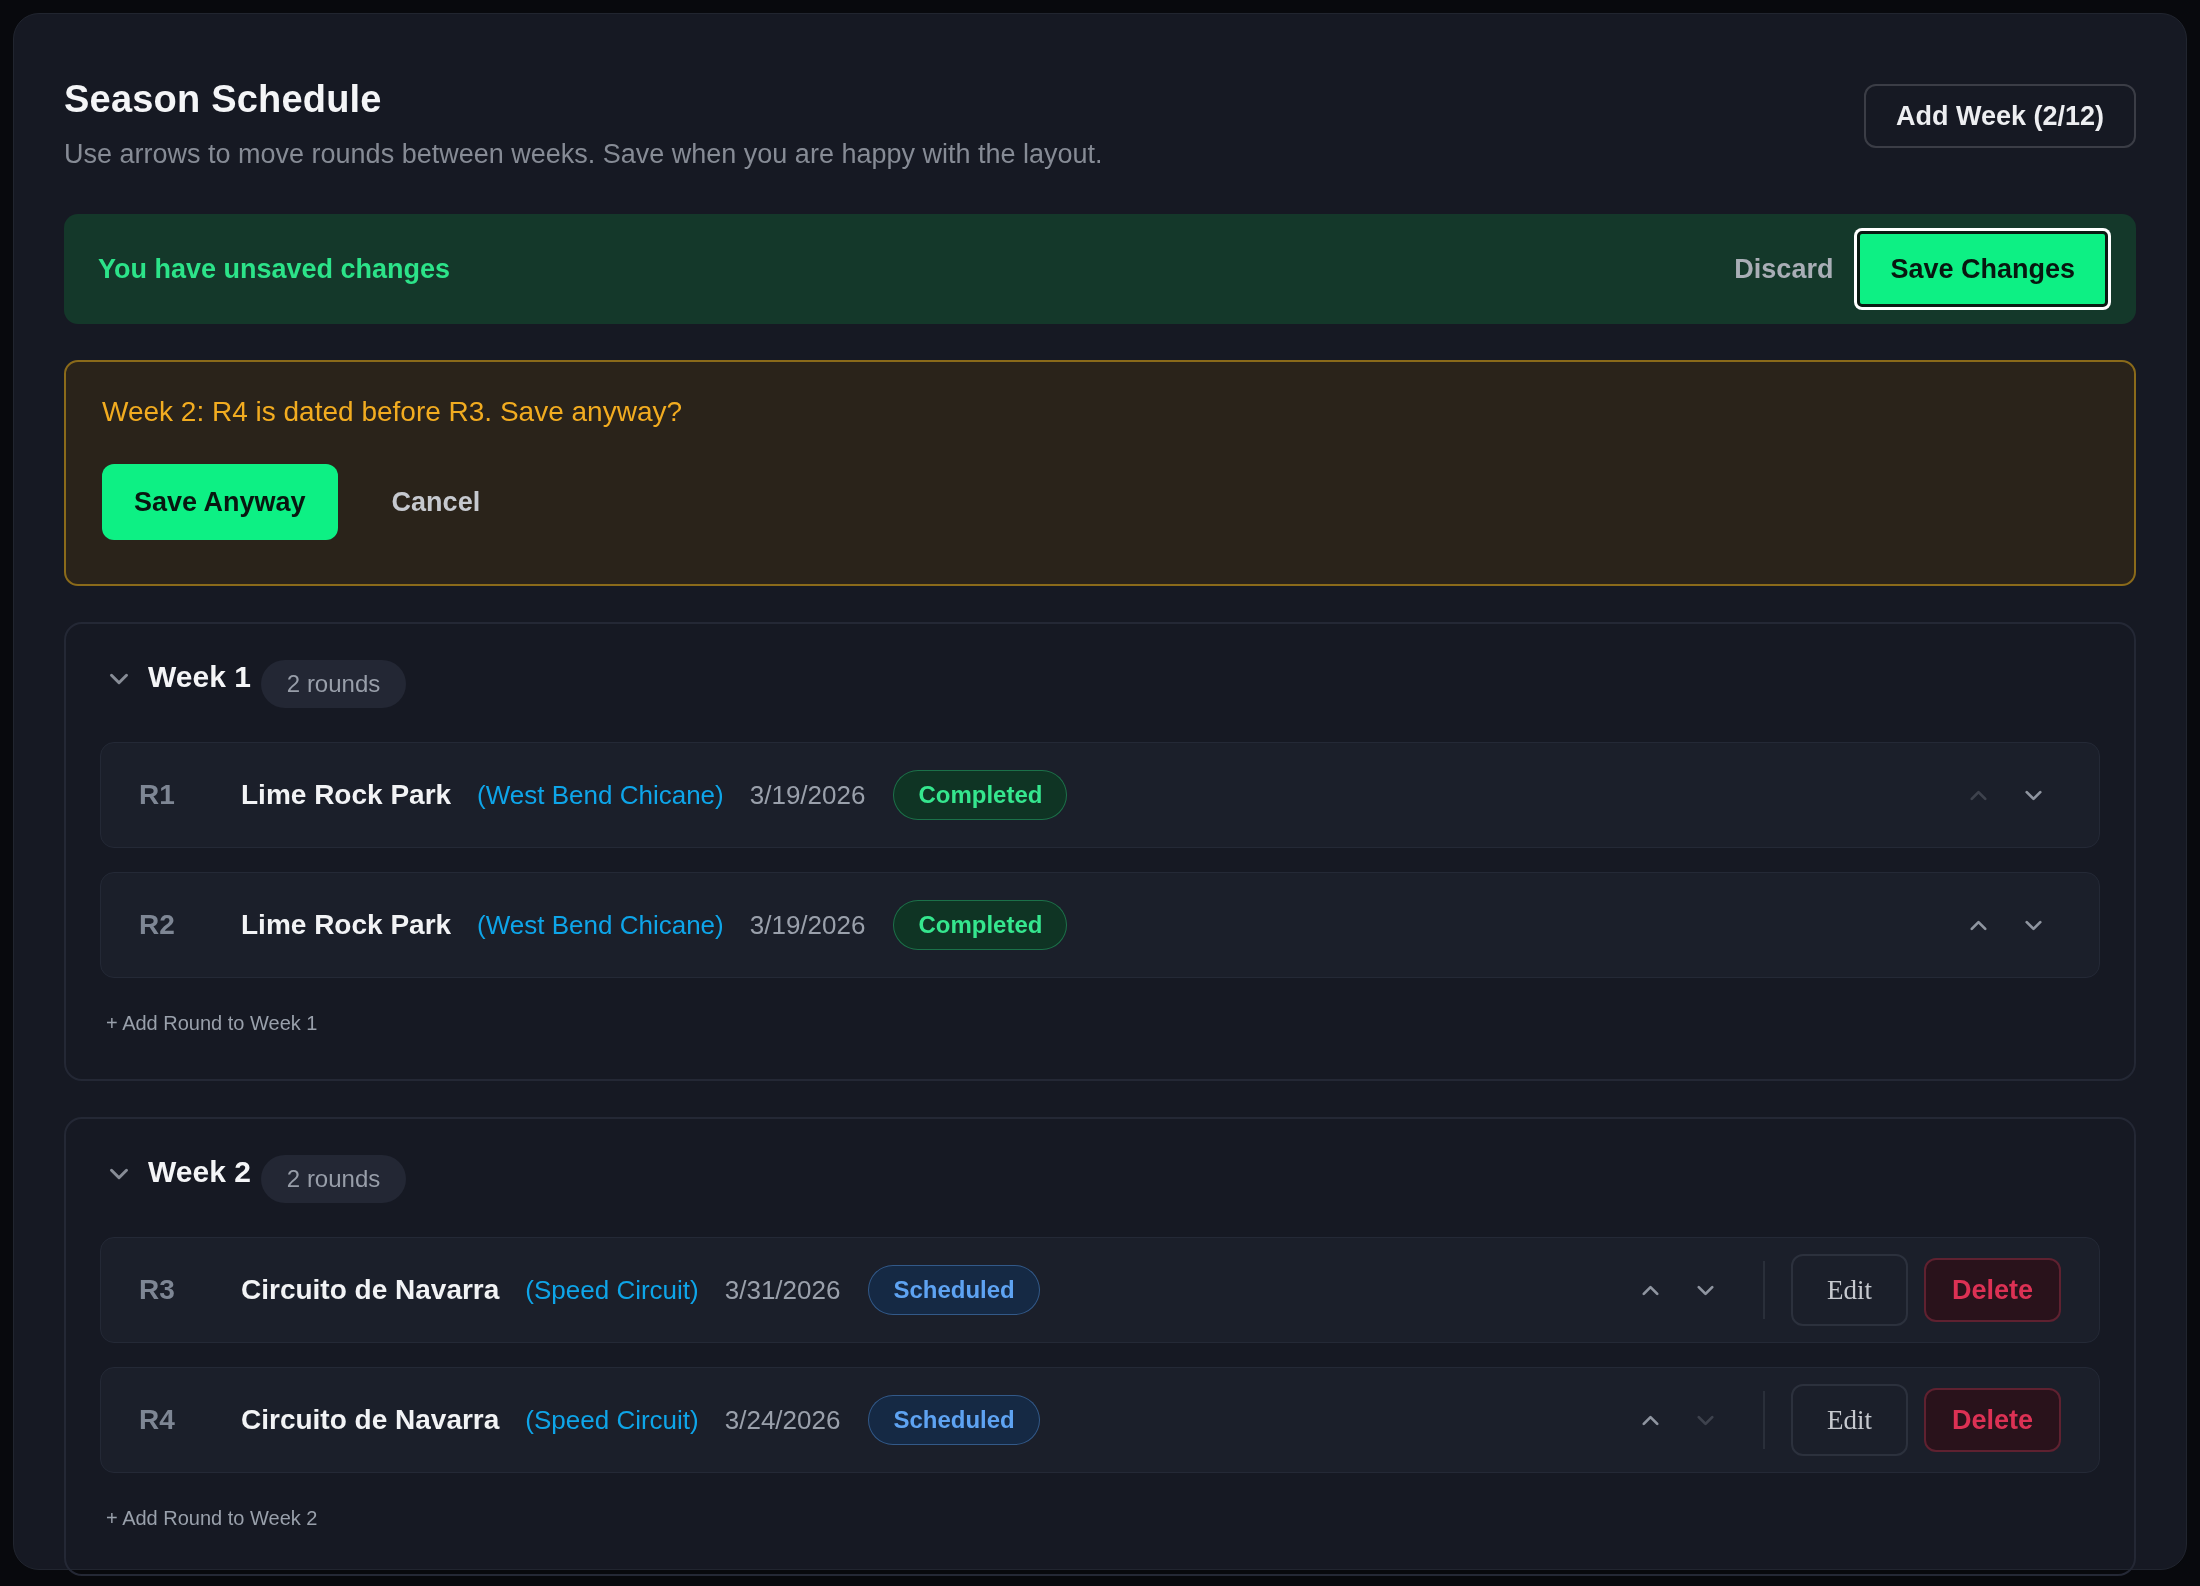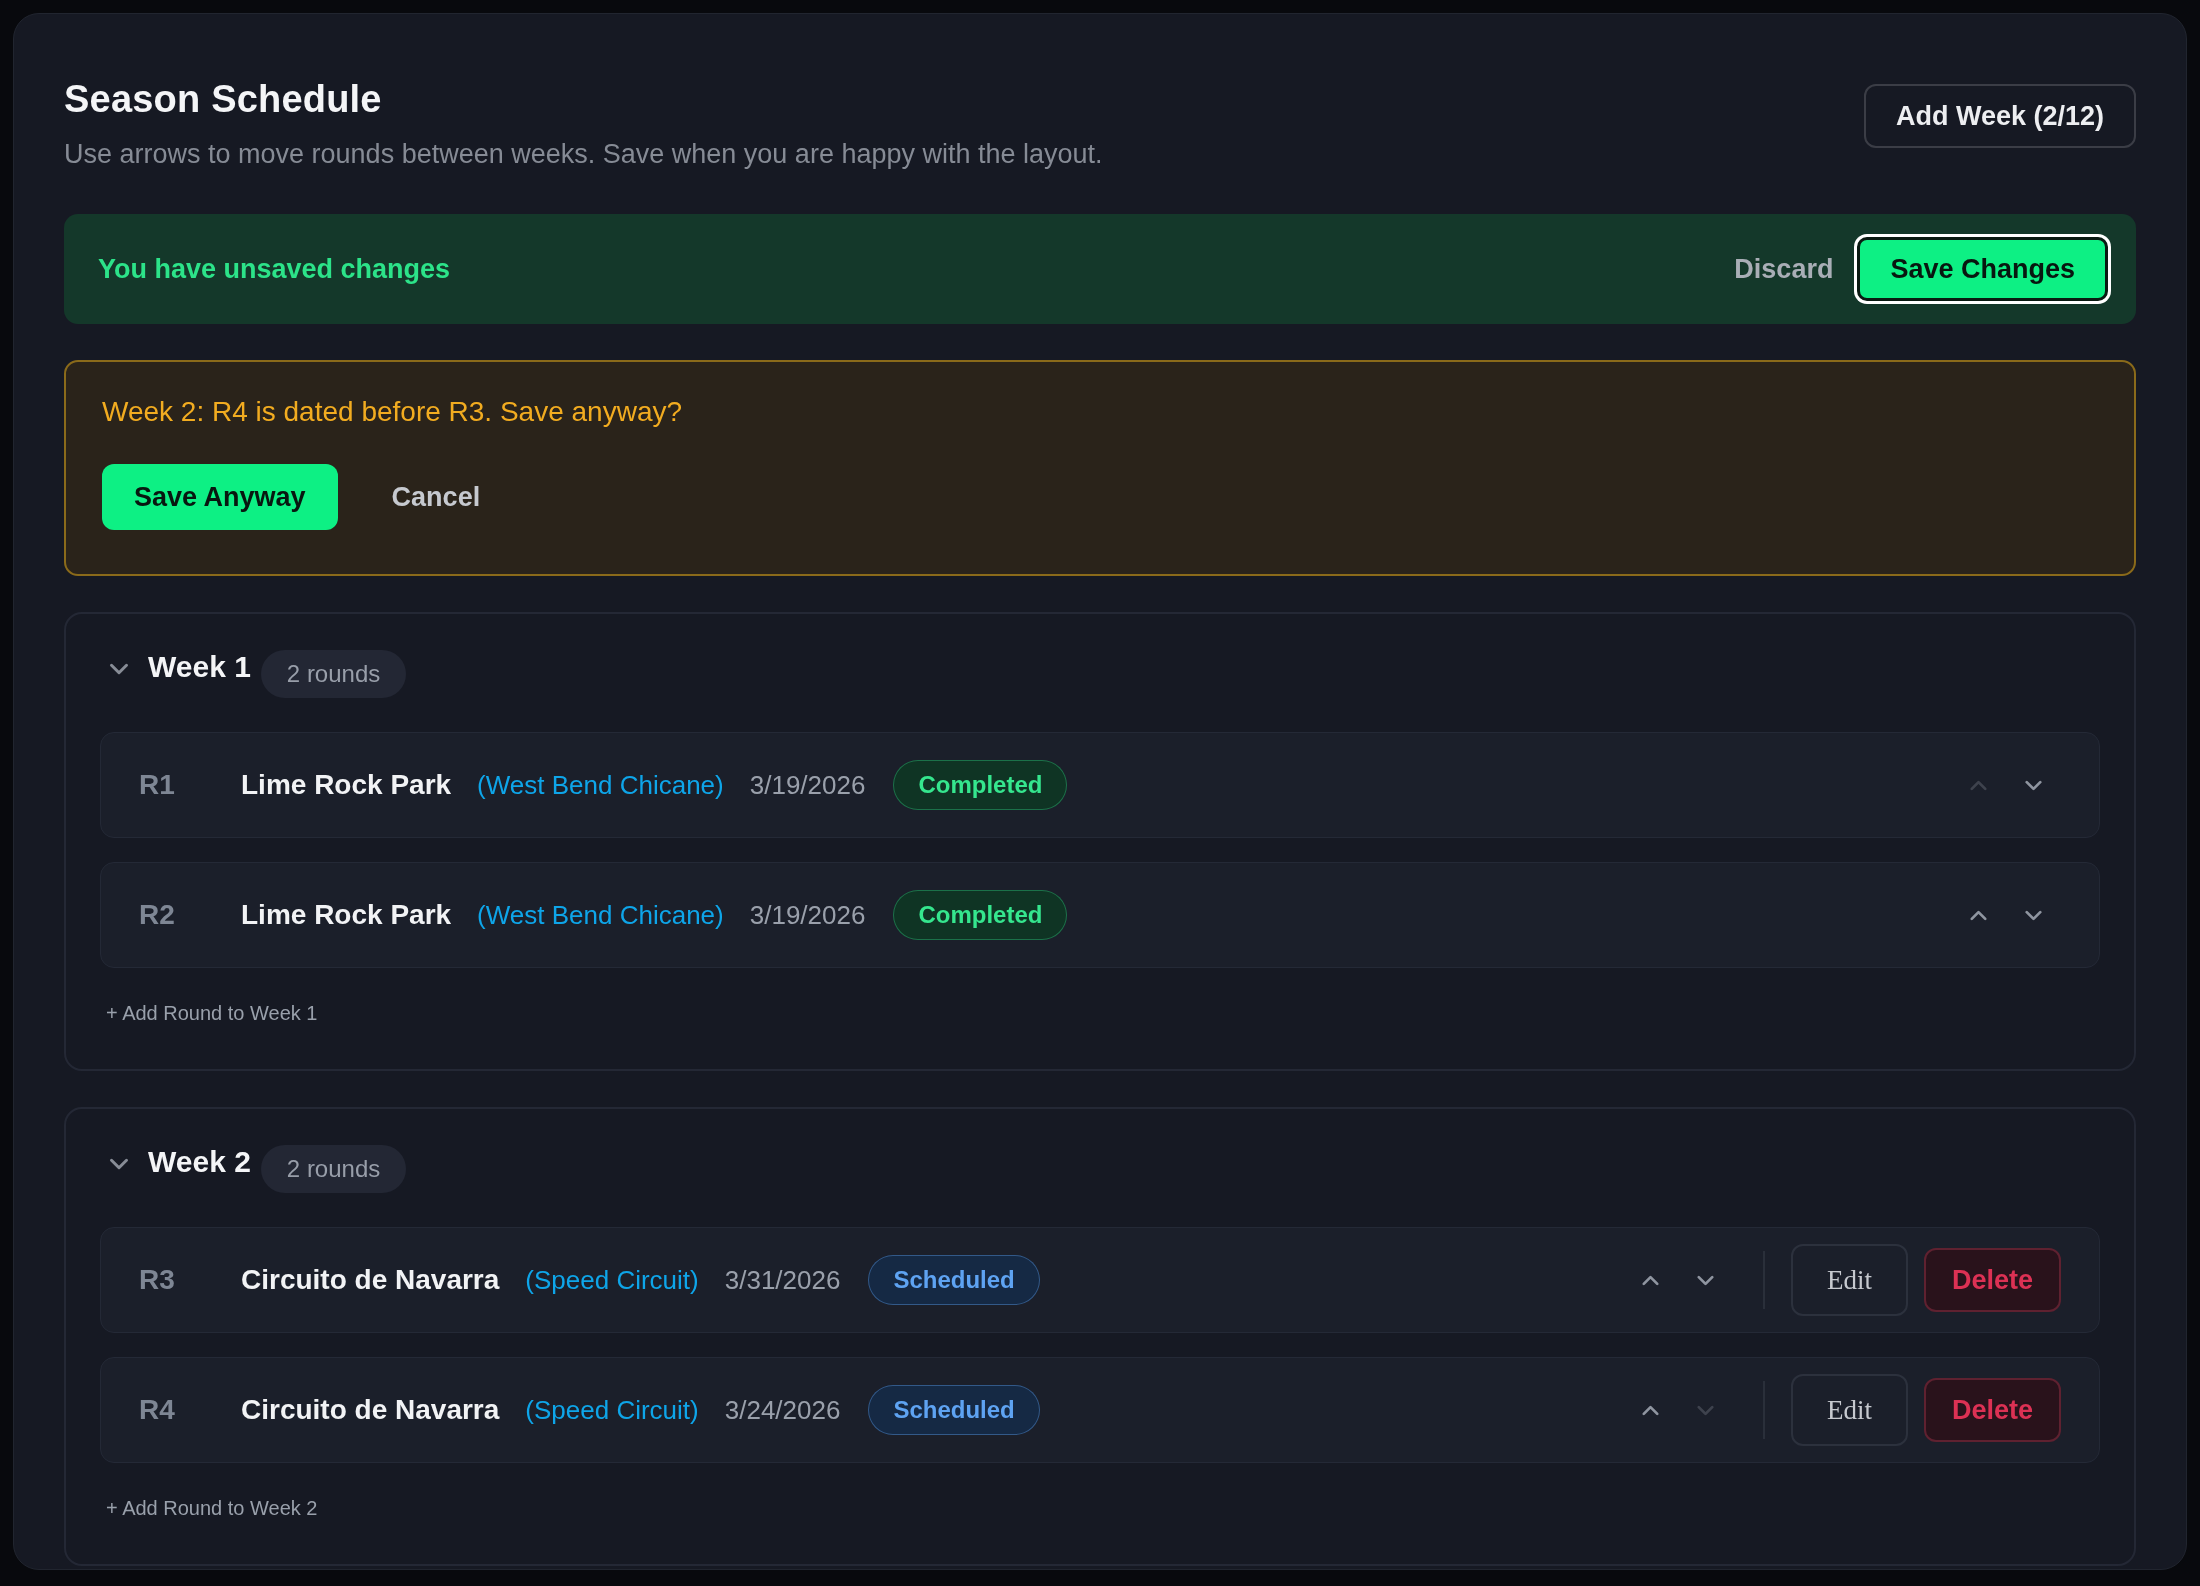--- a/index.html
+++ b/index.html
@@ -32,35 +32,35 @@
     background: #14382a; display: flex; align-items: center;
     padding: 0 28px 0 34px;
   }
   .unsaved-msg { color: #2ce389; font-size: 27px; font-weight: 700; }
   .unsaved-actions { margin-left: auto; display: flex; align-items: center; gap: 24px; }
   .discard-btn {
     background: none; border: none; color: #a9aeb6; font-size: 27px;
     font-weight: 600; font-family: inherit; cursor: pointer;
   }
   .save-btn {
-    height: 64px; padding: 0 30px; border-radius: 10px;
+    height: 76px; padding: 0 30px; border-radius: 5px;
     background: #0df084; color: #081710; font-size: 27px; font-weight: 700;
     border: 3px solid #0a1a12; box-shadow: 0 0 0 3px #ffffff;
     font-family: inherit; cursor: pointer;
   }
   
   .warning-banner {
     margin-top: 36px; border-radius: 14px;
     background: #2a231a; border: 2px solid #8a6a1a;
     padding: 34px 36px 44px 36px;
   }
   .warning-msg { color: #f2ac20; font-size: 28px; font-weight: 500; }
   .warning-actions { margin-top: 36px; display: flex; align-items: center; gap: 54px; }
   .save-anyway-btn {
-    height: 66px; padding: 0 32px; border-radius: 12px;
+    height: 76px; padding: 0 32px; border-radius: 12px;
     background: #0df084; color: #081710; font-size: 27px; font-weight: 700;
     border: none; font-family: inherit; cursor: pointer;
   }
   .cancel-btn {
     background: none; border: none; color: #c6c9cf; font-size: 27px;
     font-weight: 600; font-family: inherit; cursor: pointer;
   }
   
   .week-section {
     margin-top: 36px; border: 2px solid #242835; border-radius: 18px;

